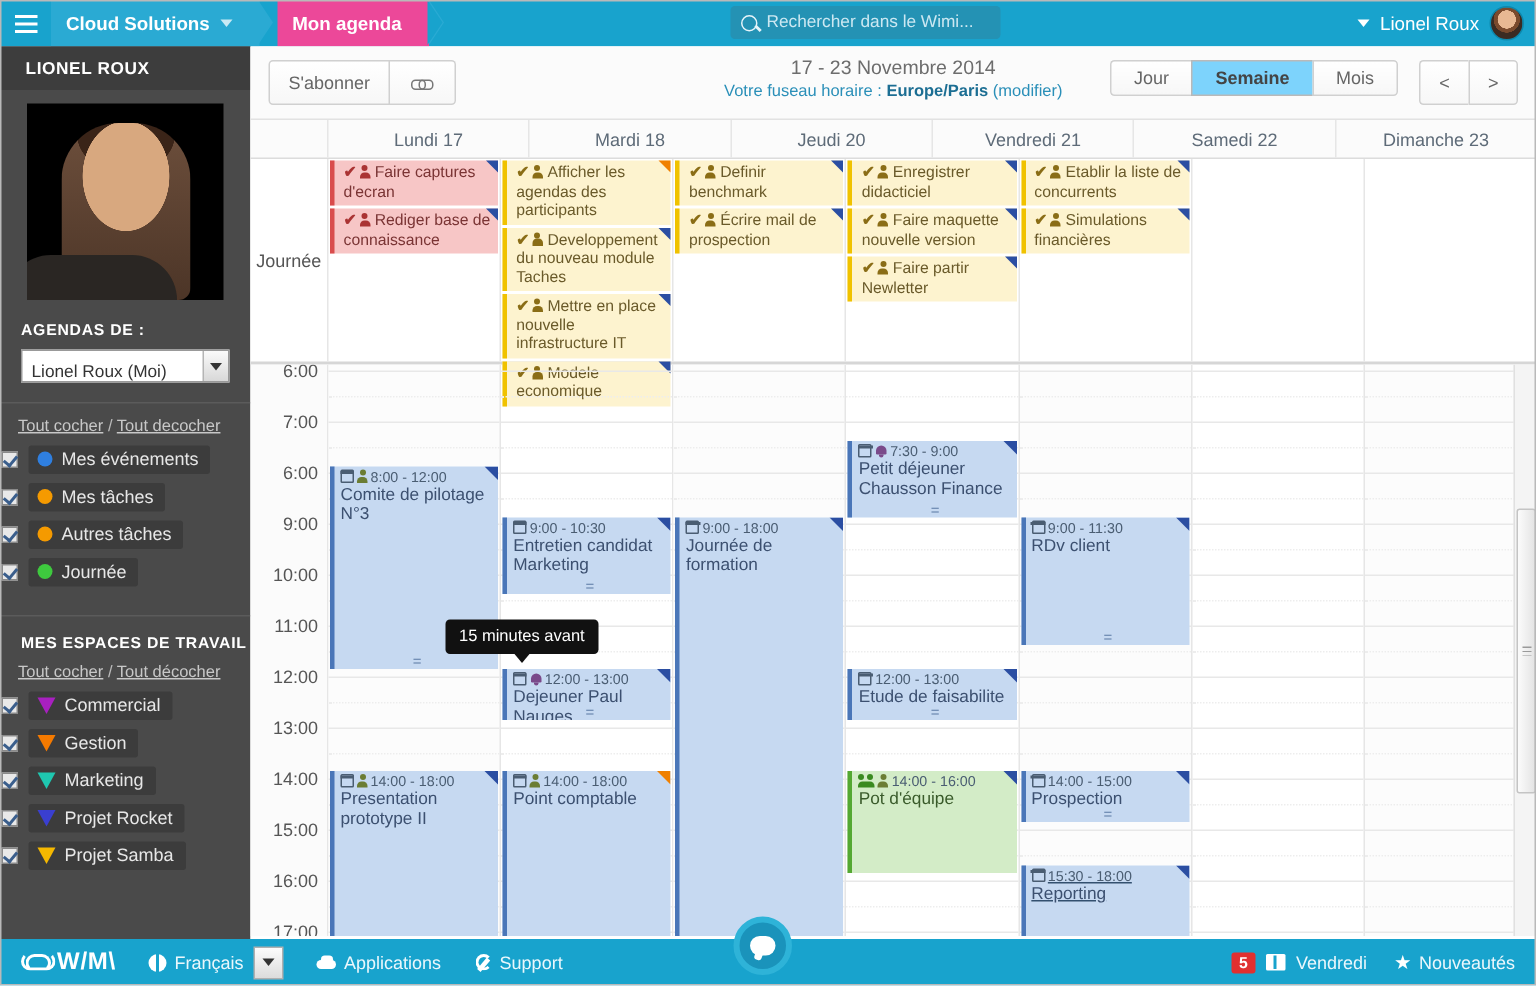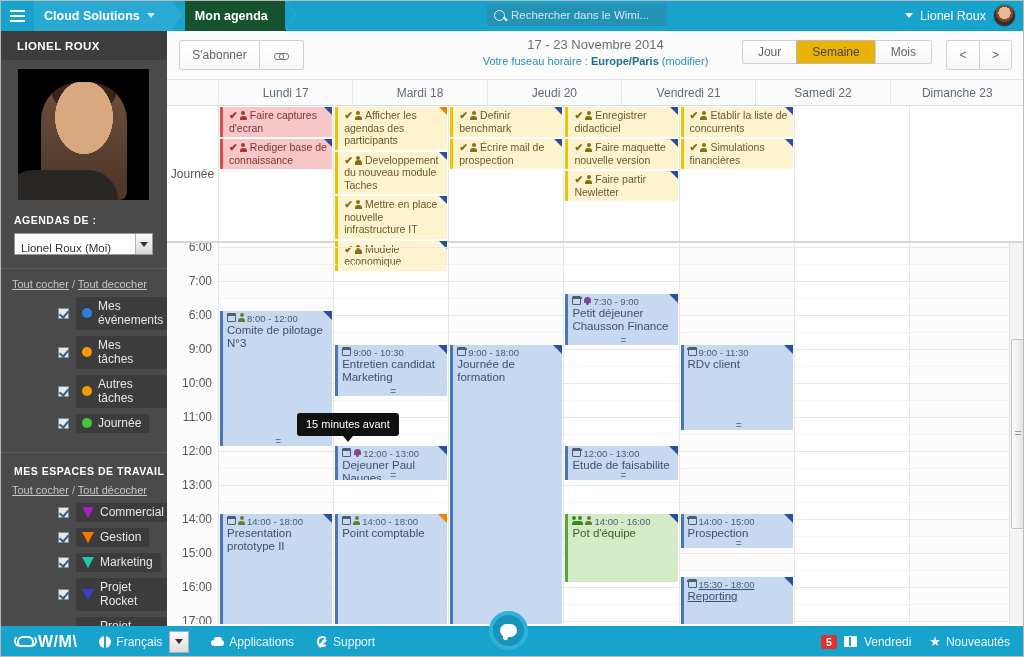--- a/index.html
+++ b/index.html
@@ -30,21 +30,21 @@
     position:absolute; right:-9px; top:0; width:0; height:0;
     border-top:15.5px solid transparent; border-bottom:15.5px solid transparent;
     border-left:10px solid #2aaad3; z-index:2;
   }
   .crumb .arrow2 {
     position:absolute; right:-13px; top:0; width:0; height:0;
     border-top:15.5px solid transparent; border-bottom:15.5px solid transparent;
     border-left:10px solid #18a3cd; z-index:1;
   }
   .crumb.c1 { background:#2aaad3; }
-  .crumb.c2 { background:#14532d; margin-left:12px; }
+  .crumb.c2 { background:#ec4899; margin-left:12px; }
   .caret-dn { display:inline-block; margin-left:7px;
      width:0;height:0;border-left:4px solid transparent;border-right:4px solid transparent;
      border-top:5px solid rgba(255,255,255,.75); }
   #searchwrap {
     position:absolute; left:487px; top:4px; width:180px; height:22px;
     background:#2492b4; border-radius:3px; display:flex; align-items:center;
     padding:0 7px; gap:6px;
   }
   #searchwrap input {
     background:transparent; border:0; outline:none; color:#d9eef6;
@@ -102,21 +102,21 @@
   .sb-select .sel-btn {
     width:17px; height:20px; background:linear-gradient(#fafafa,#d8d8d8);
     border-left:1px solid #b4b4b4; display:flex; align-items:center; justify-content:center;
   }
   .sel-btn i{ width:0;height:0;border-left:4px solid transparent;border-right:4px solid transparent;
      border-top:5px solid #333; }
   .sb-div { height:1px; background:#5b5b5b; margin:13px 0 0 0; }
   .togglerow { padding:9px 0 4px 12px; font-size:11px; }
   .togglerow a { color:#c8c8c8; text-decoration:underline; cursor:pointer; }
   .togglerow span { color:#bbb; }
-  .cal-item { display:flex; align-items:center; gap:7px; padding:3px 0 3px 20px;margin-left:38px; }
+  .cal-item { display:flex; align-items:center; gap:7px; padding:3px 0 3px 1px; }
   .cbox { width:11px;height:11px;background:#e9e9e9;border:1px solid #8a8a8a;
      position:relative; flex:0 0 auto; cursor:pointer;}
   .cbox::after{content:"";position:absolute;left:2px;top:0px;width:4px;height:7px;
      border:solid #3a5e8c;border-width:0 2px 2px 0;transform:rotate(40deg);}
   .chip { background:#3c3c3c; border-radius:2px; padding:2px 8px 3px 6px;
      display:flex; align-items:center; gap:6px; font-size:12px; color:#e7e7e7; cursor:pointer;}
   .dot { width:10px;height:10px;border-radius:50%; flex:0 0 auto;}
   .flag { width:0;height:0;border-left:6px solid transparent;border-right:6px solid transparent;
      border-top:11px solid #888; flex:0 0 auto;}
 
@@ -140,21 +140,21 @@
   .link-icon::before{left:-1px;} .link-icon::after{right:-1px;}
   #dateblock { position:absolute; left:0; right:0; top:6px; text-align:center;
      pointer-events:none; }
   #dateblock .d1 { color:#6d6d6d; font-size:13px; }
   #dateblock .d2 { color:#2a8fb8; font-size:11px; margin-top:3px; }
   #dateblock .d2 b { color:#1c6e93; }
   #viewsw { position:absolute; right:92px; top:9px; display:flex; }
   #viewsw .vb { height:24px; padding:0 15px; border:1px solid #d0d0d0; border-right:0;}
   #viewsw .vb:first-child { border-radius:3px 0 0 3px; }
   #viewsw .vb:last-child { border-right:1px solid #d0d0d0; border-radius:0 3px 3px 0;}
-  #viewsw .vb.active { background:#eab308; border-color:#b9b9b9; color:#444; }
+  #viewsw .vb.active { background:#7dd3fc; border-color:#b9b9b9; color:#444;font-weight:bold; }
   #navsw { position:absolute; right:12px; top:9px; display:flex; }
   #navsw .nb { width:33px; height:30px; border:1px solid #d0d0d0; }
   #navsw .nb:first-child { border-radius:3px 0 0 3px; border-right:0;}
   #navsw .nb:last-child { border-radius:0 3px 3px 0;}
 
   
   #dayhead { height:26px; display:flex; background:#fbfbfb;
              border-bottom:1px solid #dcdcdc; }
   #dayhead .gutter { width:52px; flex:0 0 52px; border-right:1px solid #e6e6e6;}
   #dayhead .dh {

